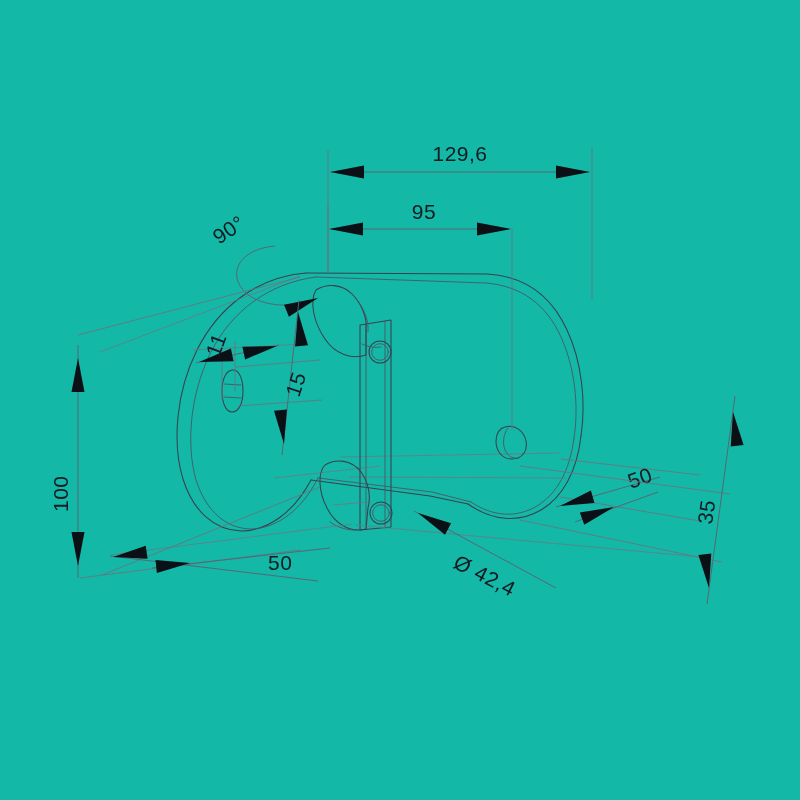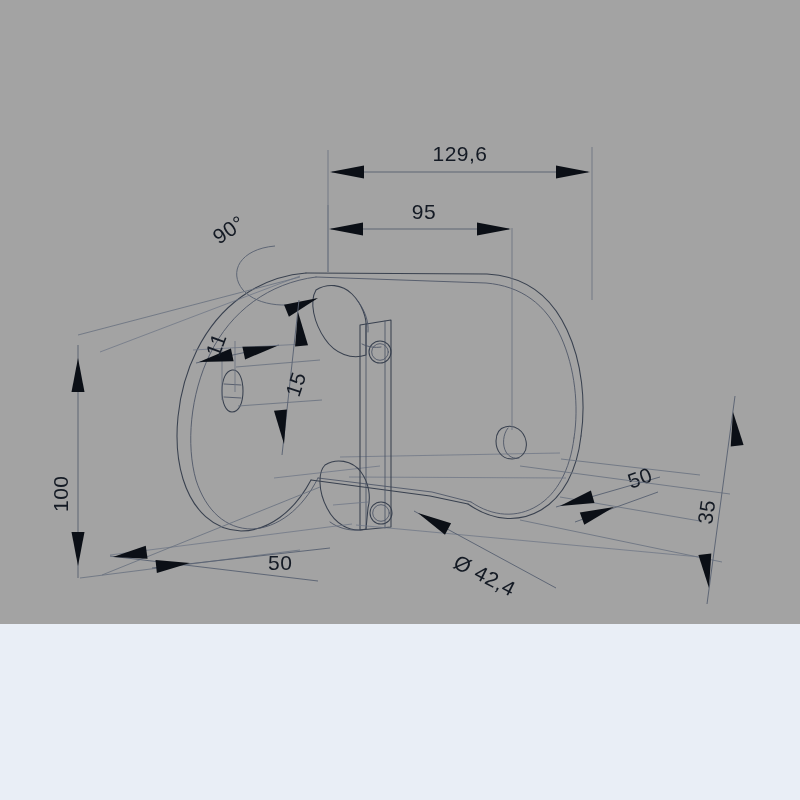--- a/index.html
+++ b/index.html
@@ -3,22 +3,22 @@
 <meta charset="utf-8">
 <style>
   html, body {
     margin: 0;
     padding: 0;
     background: #e9eef6;
   }
   #stage {
     position: relative;
     width: 800px;
-    height: 624px;
-    background: #a3a3a3;
+    height: 800px;
+    background: #14b8a6;
     overflow: hidden;
     font-family: "Liberation Sans", sans-serif;
   }
   #drawing {
     position: absolute;
     inset: 0;
     width: 800px;
     height: 800px;
   }
   .dimtext {

